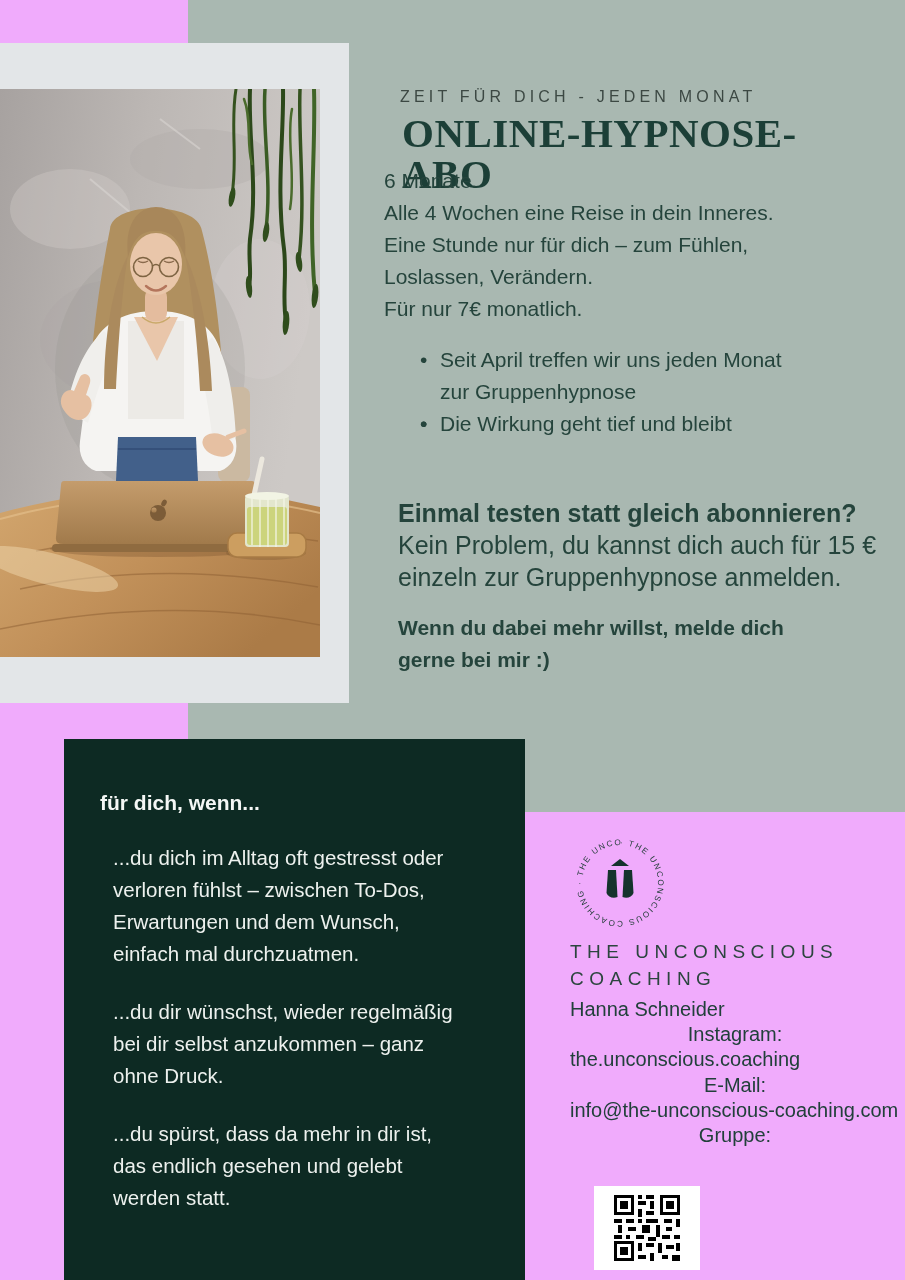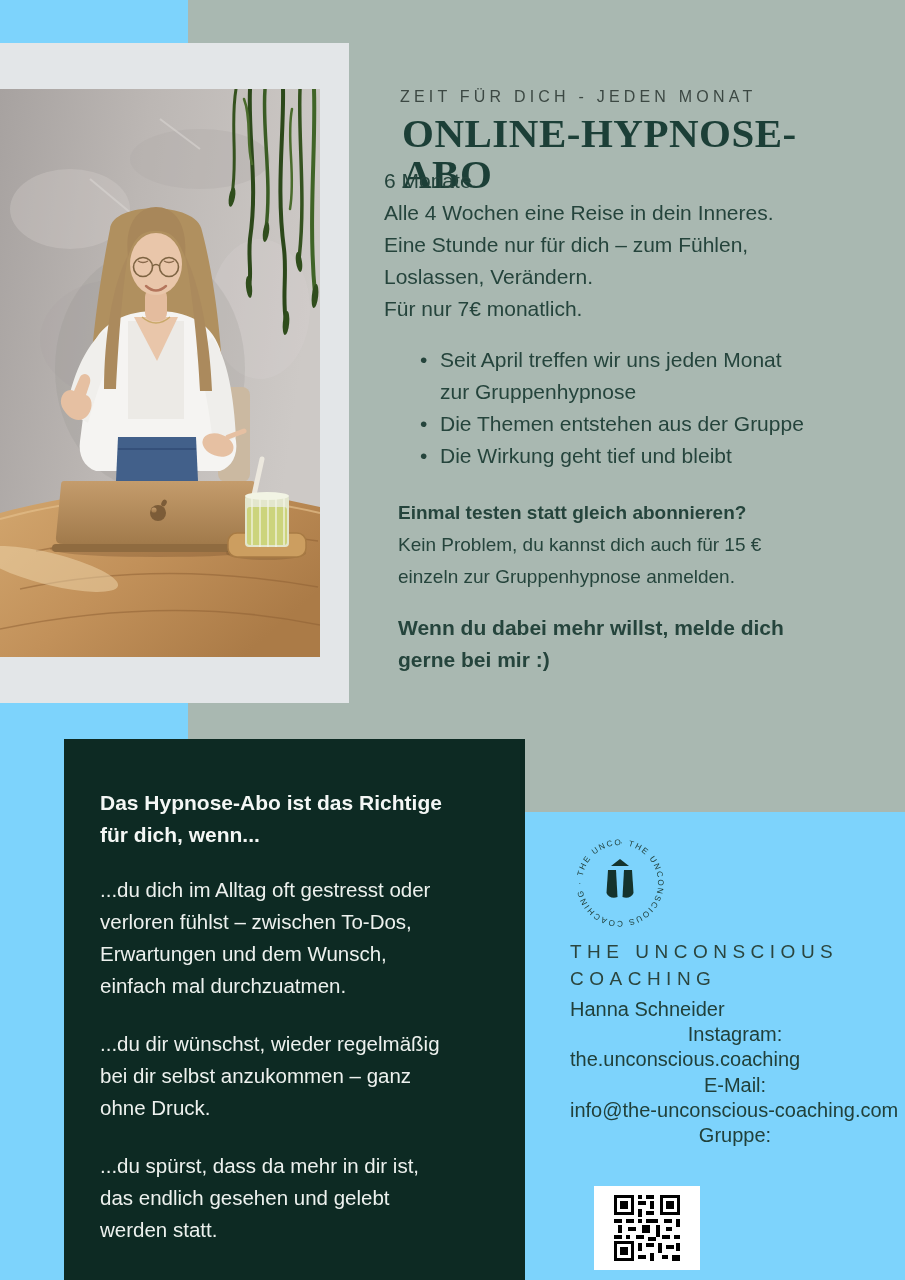--- a/index.html
+++ b/index.html
@@ -1,38 +1,38 @@
 <!DOCTYPE html>
 <html><head>
 <meta charset="utf-8">
 <style>
   html,body{margin:0;padding:0;}
   .poster{
-    position:relative;width:905px;height:1280px;background:#7dd3fc;overflow:hidden;
+    position:relative;width:905px;height:1280px;background:#f0abfc;overflow:hidden;
     font-family:"Liberation Sans","DejaVu Sans",sans-serif;color:#25443c;
   }
   .sage-rect{position:absolute;left:188px;top:0;width:717px;height:812px;background:#a9b8b1;}
   .photo-panel{position:absolute;left:0;top:43px;width:349px;height:660px;background:#e3e6e8;}
   .photo{position:absolute;left:0;top:89px;width:320px;height:568px;overflow:hidden;}
   .right-col{position:absolute;left:398px;top:88px;width:475px;}
   .eyebrow{font-size:16px;letter-spacing:4.2px;color:#3c4843;margin:0 0 7px 2px;font-weight:400;}
   .title{font-family:"Liberation Serif","DejaVu Serif",serif;font-weight:700;font-size:41px;
     letter-spacing:.5px;color:#1c3f37;margin:4px;line-height:1.0;}
   .intro{position:absolute;left:384px;top:165px;font-size:21px;line-height:32px;}
   .line{display:block;}
   .bullets{position:absolute;left:398px;top:344px;margin:0;padding:0;list-style:none;font-size:21px;line-height:32px;}
   .bullets li{position:relative;padding-left:42px;}
   .bullets li .dot{position:absolute;left:22px;top:0;}
-  .test-block{position:absolute;left:398px;top:497px;font-size:19px;line-height:32px;}
+  .test-block{position:absolute;left:398px;top:497px;font-size:25px;line-height:32px;}
   .test-block .bold{font-weight:700;}
   .cta-block{position:absolute;left:398px;top:612px;font-size:21px;line-height:32px;font-weight:700;}
   .dark-box{position:absolute;left:64px;top:739px;width:461px;height:541px;background:#0d2a23;
     box-sizing:border-box;padding:48px 34px 0 36px;color:#edf1ee;}
   .dark-box h2{font-size:21px;line-height:32px;margin:0 0 23px 0;font-weight:700;color:#f4f7f5;}
-  .dark-box p{font-size:20.5px;line-height:32px;margin:0 0 26px 0;font-weight:400;}
+  .dark-box p{font-size:20.5px;line-height:32px;margin:0 0 26px 13px;font-weight:400;}
   .brand{position:absolute;left:568px;top:835px;width:330px;color:#2b453e;}
   .logo{position:absolute;left:4px;top:0;}
   .brand-name{position:absolute;left:2px;top:103px;font-size:19px;letter-spacing:5.5px;line-height:27px;color:#2b453e;}
   .contact{position:absolute;left:2px;top:162px;font-size:20px;line-height:25.2px;color:#21403a;width:330px;}
   .contact .lbl{font-weight:400;text-align:center;}
   .qr-box{position:absolute;left:594px;top:1186px;width:106px;height:84px;background:#ffffff;
     display:flex;align-items:center;justify-content:center;}
 </style>
 </head>
 <body>
@@ -176,42 +176,40 @@
   </div>
 
   <ul class="bullets">
     <li>
       <span class="dot">•</span>
       <span class="line">Seit April treffen wir uns jeden Monat</span>
       <span class="line">zur Gruppenhypnose</span>
     </li>
     <li>
       <span class="dot">•</span>
-      <span class="line">Die Themen entstehen aus der Gruppe</span>
     </li>
     <li>
       <span class="dot">•</span>
       <span class="line">Die Wirkung geht tief und bleibt</span>
     </li>
   </ul>
 
   <div class="test-block">
     <span class="line bold">Einmal testen statt gleich abonnieren?</span>
     <span class="line">Kein Problem, du kannst dich auch für 15 €</span>
     <span class="line">einzeln zur Gruppenhypnose anmelden.</span>
   </div>
 
   <div class="cta-block">
     <span class="line">Wenn du dabei mehr willst, melde dich</span>
     <span class="line">gerne bei mir :)</span>
   </div>
 
   <div class="dark-box">
     <h2>
-      <span class="line">Das Hypnose-Abo ist das Richtige</span>
       <span class="line">für dich, wenn...</span>
     </h2>
     <p>
       <span class="line">...du dich im Alltag oft gestresst oder</span>
       <span class="line">verloren fühlst – zwischen To-Dos,</span>
       <span class="line">Erwartungen und dem Wunsch,</span>
       <span class="line">einfach mal durchzuatmen.</span>
     </p>
     <p>
       <span class="line">...du dir wünschst, wieder regelmäßig</span>

